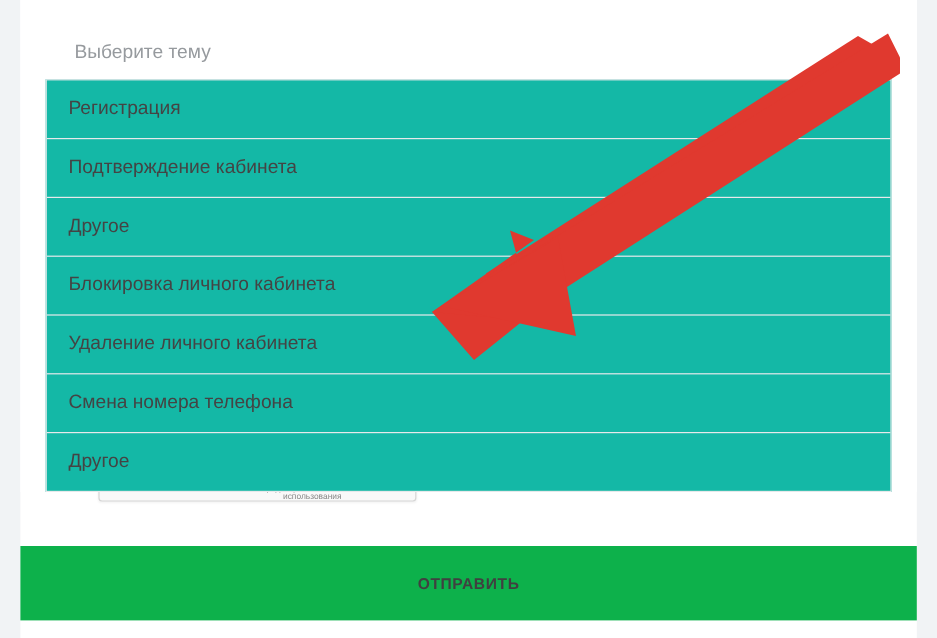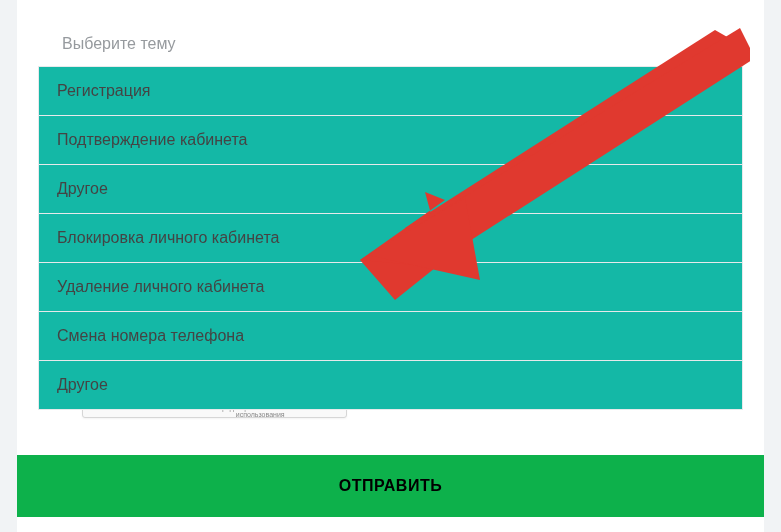--- a/index.html
+++ b/index.html
@@ -85,24 +85,24 @@
       margin: 0 auto 2px;
     }
     .recaptcha-brand { font-size: 9px; color: #666; }
     .recaptcha-links { font-size: 7px; color: #888; margin-top: 1px; }
     .submit-btn {
       position: absolute;
       bottom: 15px;
       left: 17px;
       right: 17px;
       background: #0db14b;
-      color: #000000;
+      color: #404040;
       border: none;
       height: 62px;
-      font-size: 16px;
+      font-size: 13px;
       font-weight: 700;
       letter-spacing: 0.5px;
       cursor: pointer;
     }
     .arrow-overlay {
       position: absolute;
       top: 20px;
       left: 320px;
       width: 430px;
       height: 280px;

